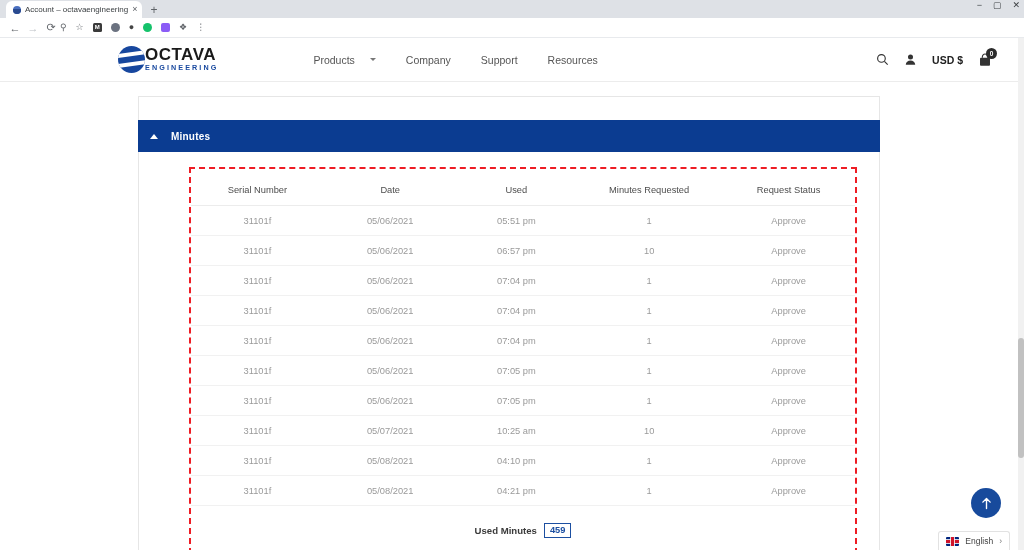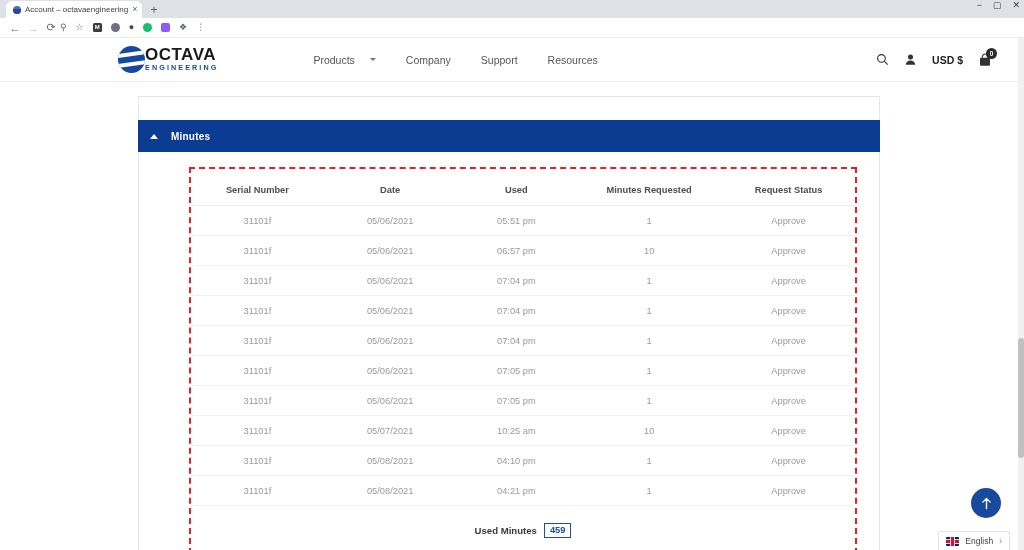--- a/index.html
+++ b/index.html
@@ -164,21 +164,21 @@
   .panel-title { font-size: 10px; font-weight: bold; letter-spacing: .2px; }
 
   .dashed-box {
     border: 2.5px dashed #ee1c24;
     margin: 15px 22px 0 50px;
     padding: 8px 0 14px 0;
   }
 
   table.minutes { width: 100%; border-collapse: collapse; }
   table.minutes th {
-    font-size: 9.3px; font-weight: bold; color: #4d4d4d;
+    font-size: 9.3px; font-weight: normal; color: #4d4d4d;
     padding: 8px 0 10px 0; 
     border-bottom: 1px solid #ececec;
   }
   table.minutes td {
     font-size: 9.3px; color: #9a9a9a; text-align: center;
     padding: 9.5px 0; border-bottom: 1px solid #f1f1f1;
   }
   table.minutes tr:last-child td { border-bottom: 1px solid #f1f1f1; }
   .col-serial { width: 20%; }
   .col-date   { width: 20%; }

